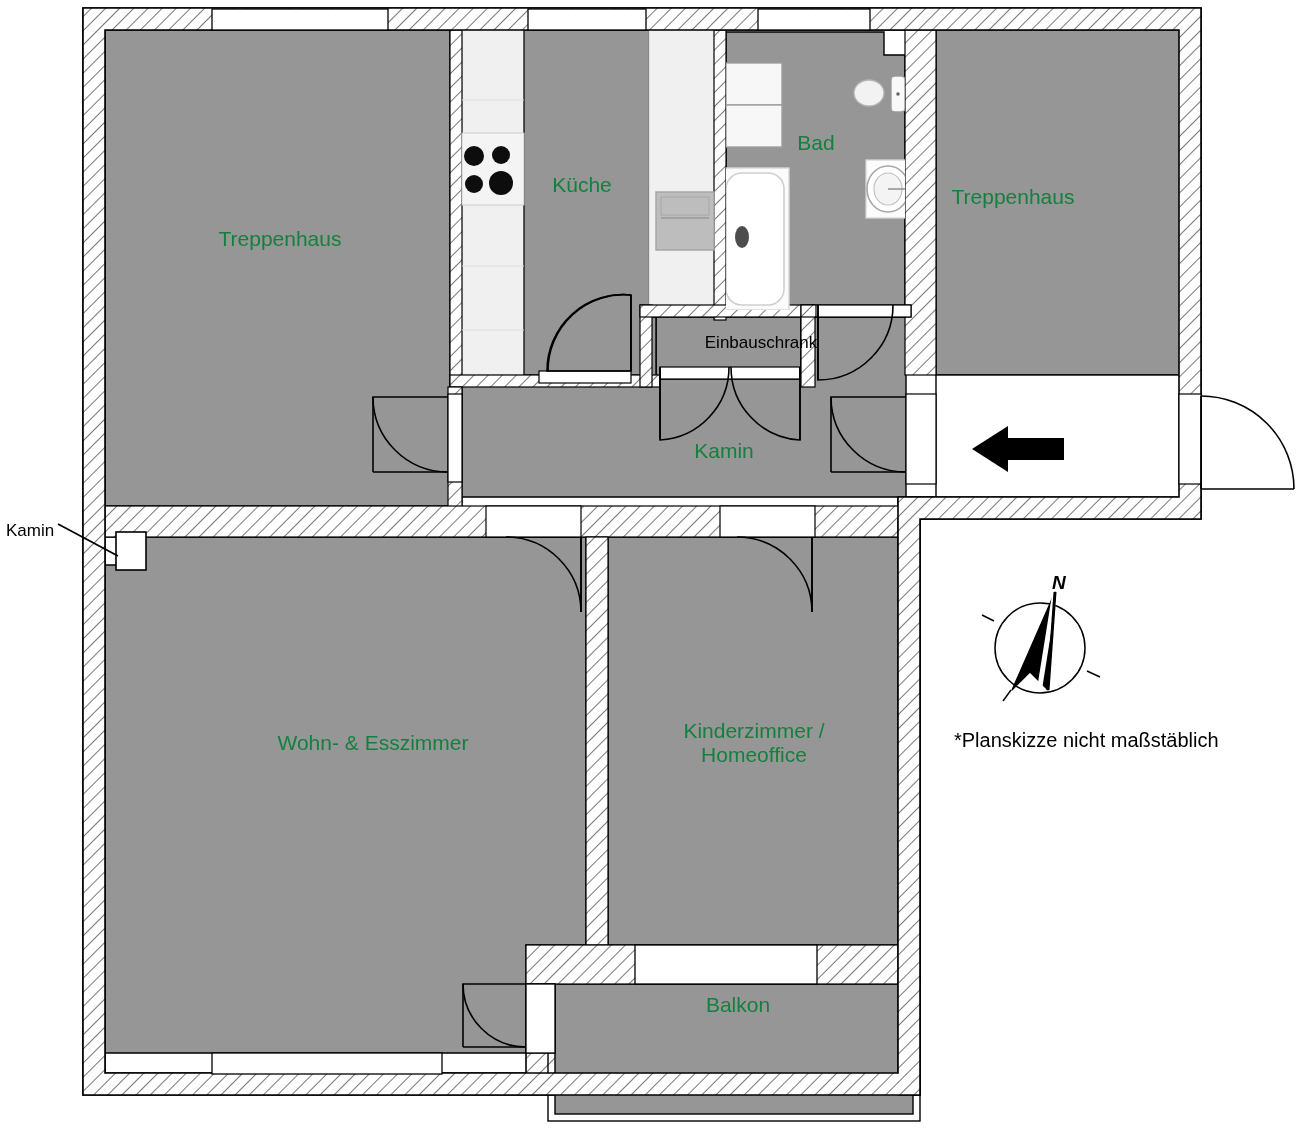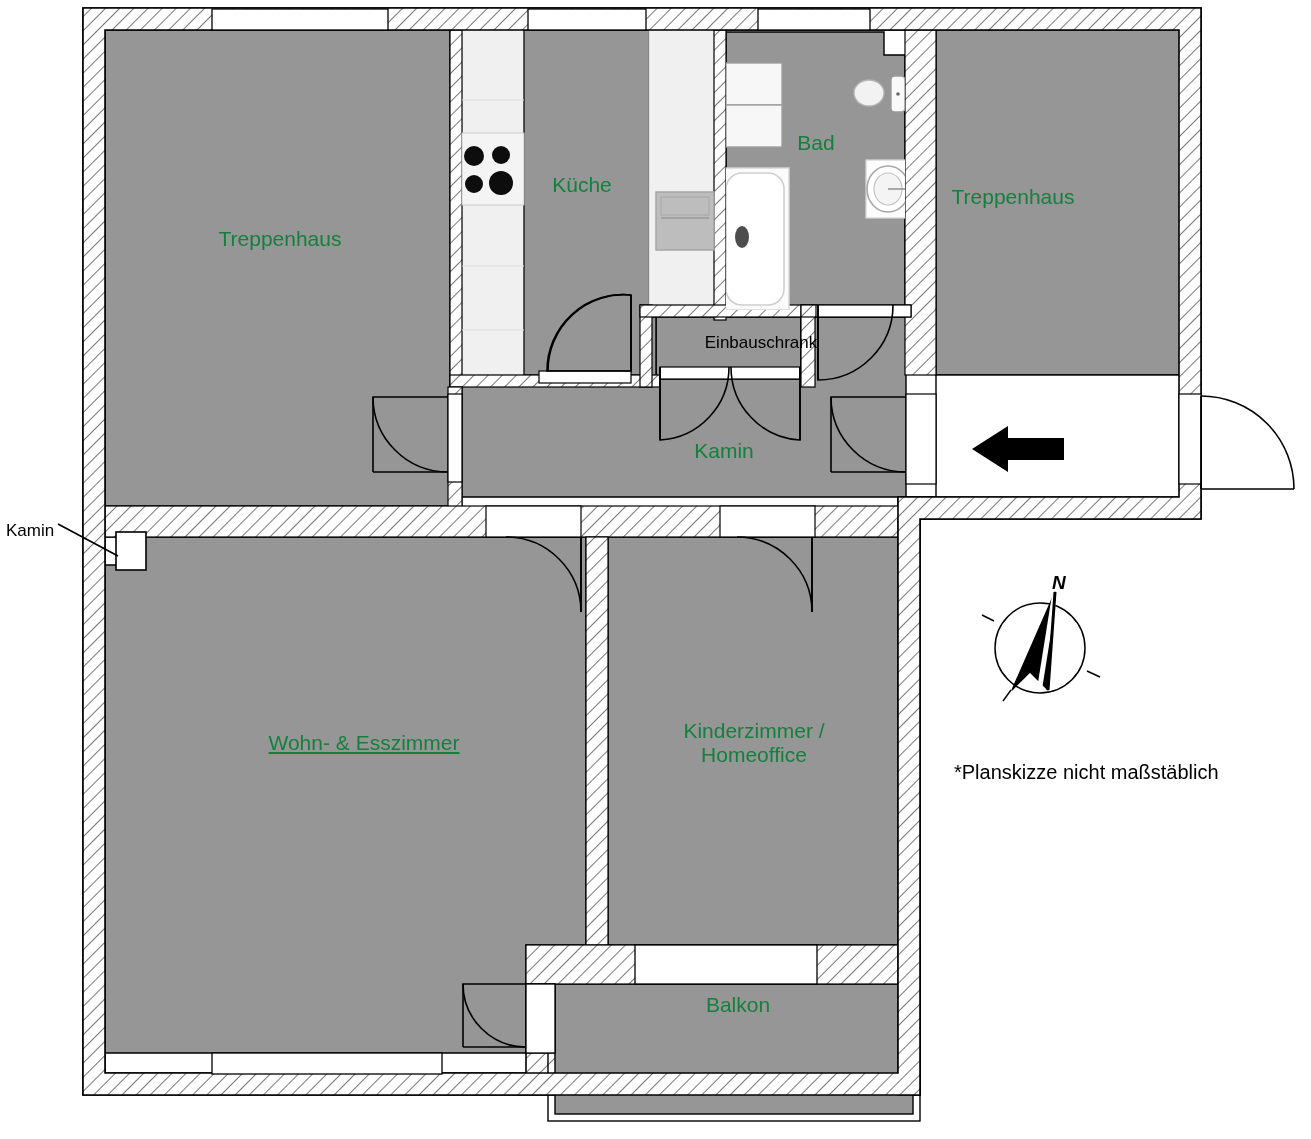--- a/index.html
+++ b/index.html
@@ -14,21 +14,21 @@
     text-align:center;white-space:pre-line;pointer-events:none;
   }
   .smalllabel{
     position:absolute;color:#000;font-size:17px;line-height:1.15;
     text-align:center;white-space:nowrap;
   }
   .sidelabel{
     position:absolute;color:#000;font-size:17px;text-align:left;white-space:nowrap;
   }
   .notelabel{
-    position:absolute;color:#000;font-size:20px;text-align:left;white-space:nowrap;margin-top:32px;
+    position:absolute;color:#000;font-size:20px;text-align:left;white-space:nowrap;
   }
   .complabel{
     position:absolute;color:#000;font-size:19px;font-weight:bold;font-style:italic;
   }
 </style>
 </head>
 <body>
 
 <svg id="plan" viewBox="0 0 1311 1139" xmlns="http://www.w3.org/2000/svg">
   <defs>
@@ -247,21 +247,21 @@
 <div class="roomlabel" style="left:512px;top:173px;width:140px;">Küche</div>
 
 <div class="roomlabel" style="left:756px;top:131px;width:120px;">Bad</div>
 
 <div class="roomlabel" style="left:903px;top:185px;width:220px;">Treppenhaus</div>
 
 <div class="smalllabel" style="left:671px;top:333px;width:180px;">Einbauschrank</div>
 
 <div class="roomlabel" style="left:664px;top:439px;width:120px;">Kamin</div>
 
-<div class="roomlabel" style="left:214px;top:731px;width:300px;text-decoration:underline;">Wohn- &amp; Esszimmer</div>
+<div class="roomlabel" style="left:223px;top:731px;width:300px;">Wohn- &amp; Esszimmer</div>
 
 <div class="roomlabel" style="left:634px;top:719px;width:240px;">Kinderzimmer /
 Homeoffice</div>
 
 <div class="roomlabel" style="left:668px;top:993px;width:140px;">Balkon</div>
 
 <div class="sidelabel" style="left:6px;top:521px;">Kamin</div>
 
 <div class="notelabel" style="left:954px;top:729px;">*Planskizze nicht maßstäblich</div>
 

